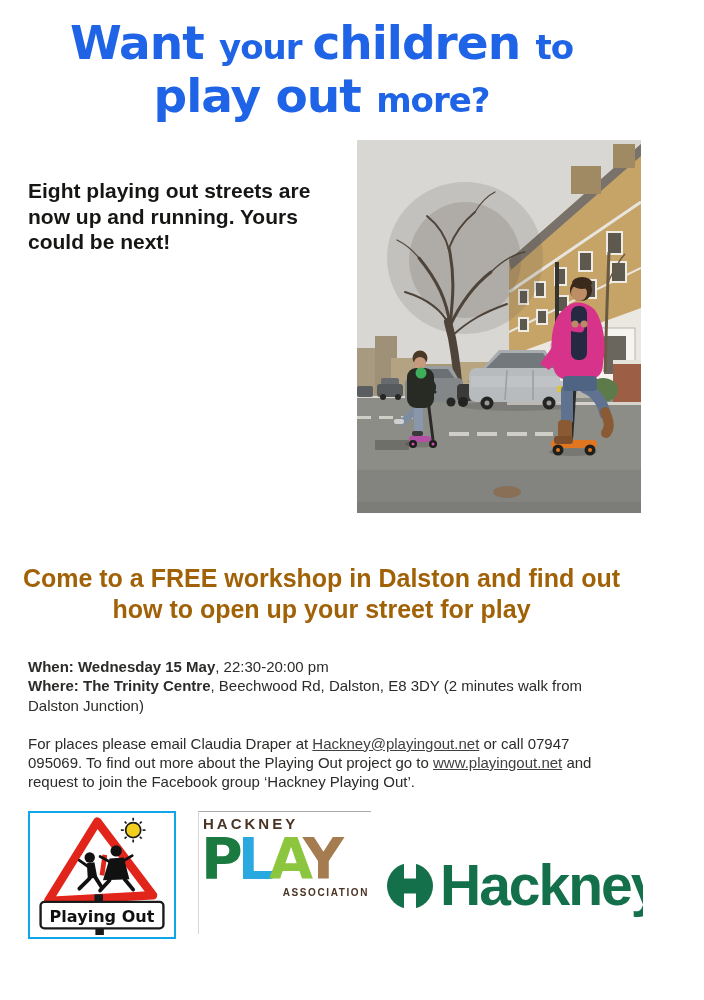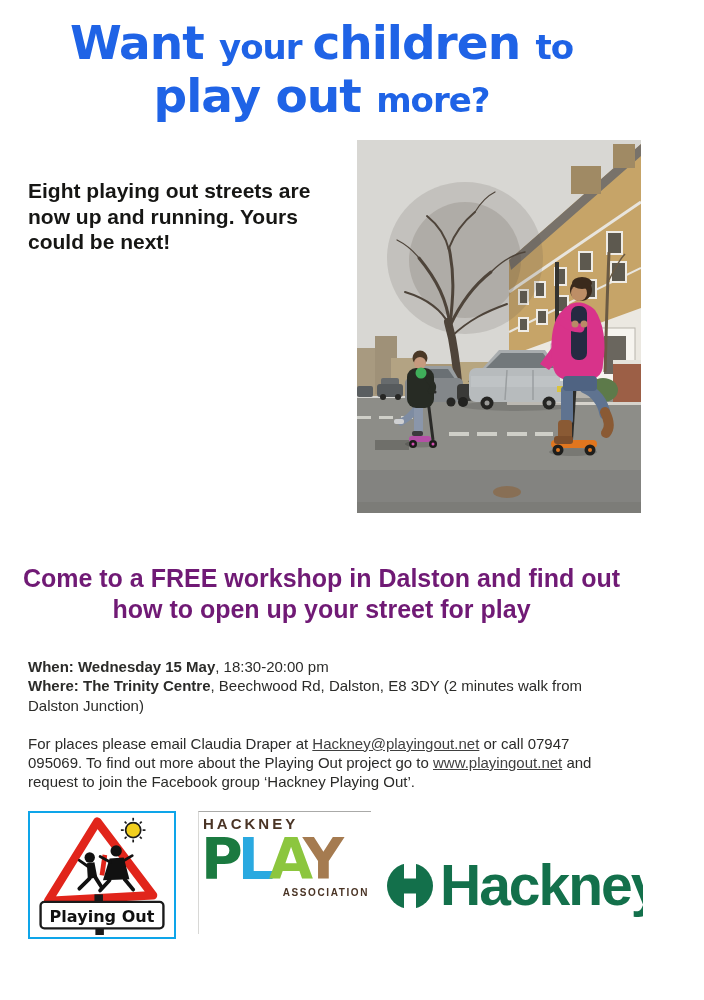--- a/index.html
+++ b/index.html
@@ -19,21 +19,21 @@
   .content-row{display:flex;margin-top:18px;padding:0 28px;}
   .intro{width:324px;padding-top:38px;flex:none;}
   .intro p{
     margin:0 0 30px 0;font-size:21px;font-weight:bold;line-height:1.22;color:#161614;
   }
   .photo{flex:none;margin-left:5px;width:284px;height:373px;}
   .photo svg{display:block;}
   
   .subheading{
     margin:50px auto 4px auto;max-width:650px;text-align:center;
-    font-size:25px;font-weight:bold;color:#701a75;line-height:1.22;
+    font-size:25px;font-weight:bold;color:#a16207;line-height:1.22;
     font-family:"Liberation Sans",sans-serif;
   }
   
   .details{padding:0 28px;margin-top:33px;font-size:15px;line-height:1.28;color:#2b2b29;}
   .details p{margin:0 0 19px 0;}
   .details a{color:#404040;text-decoration:underline;cursor:pointer;}
   
   .logos{display:flex;align-items:flex-start;padding:0 28px;margin-top:20px;}
   .logo-po{
     flex:none;width:144px;height:124px;background:#fff;border:2px solid #0ea5e9;
@@ -238,21 +238,21 @@
         <circle cx="222" cy="153" r="8" fill="#bd8e66"></circle>
         <ellipse cx="225" cy="143" rx="10" ry="6" fill="#3a2a1c"></ellipse>
       </svg>
     </div>
   </div>
 
   <h2 class="subheading">Come to a FREE workshop in Dalston and find out how to open up your street for play</h2>
 
   <div class="details">
     <p>
-      <strong>When: Wednesday 15 May</strong><span>, 18:30-20:00 pm</span><br>
+      <strong>When: Wednesday 15 May</strong><span>, 22:30-20:00 pm</span><br>
       <strong>Where: The Trinity Centre</strong><span>, Beechwood Rd, Dalston, E8 3DY (2 minutes walk from Dalston Junction)</span>
     </p>
     <p>
       <span>For places please email Claudia Draper at </span><a>Hackney@playingout.net</a><span> or call 07947 095069. To find out more about the Playing Out project go to </span><a>www.playingout.net</a><span> and request to join the Facebook group ‘Hackney Playing Out’.</span>
     </p>
   </div>
 
   <div class="logos">
 
     <div class="logo-po">

